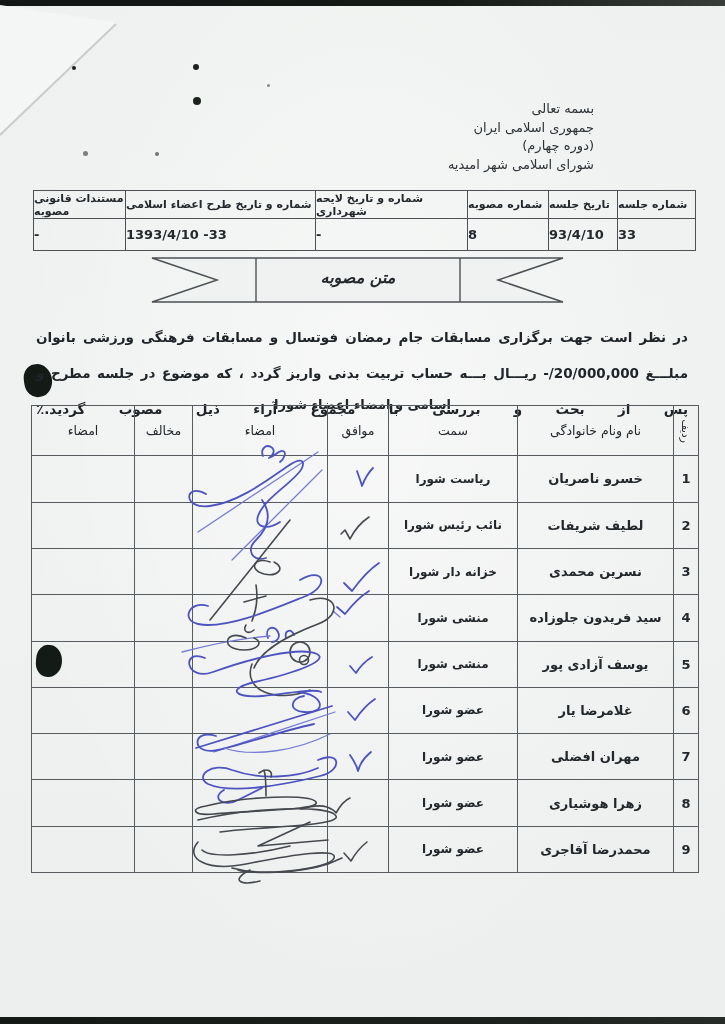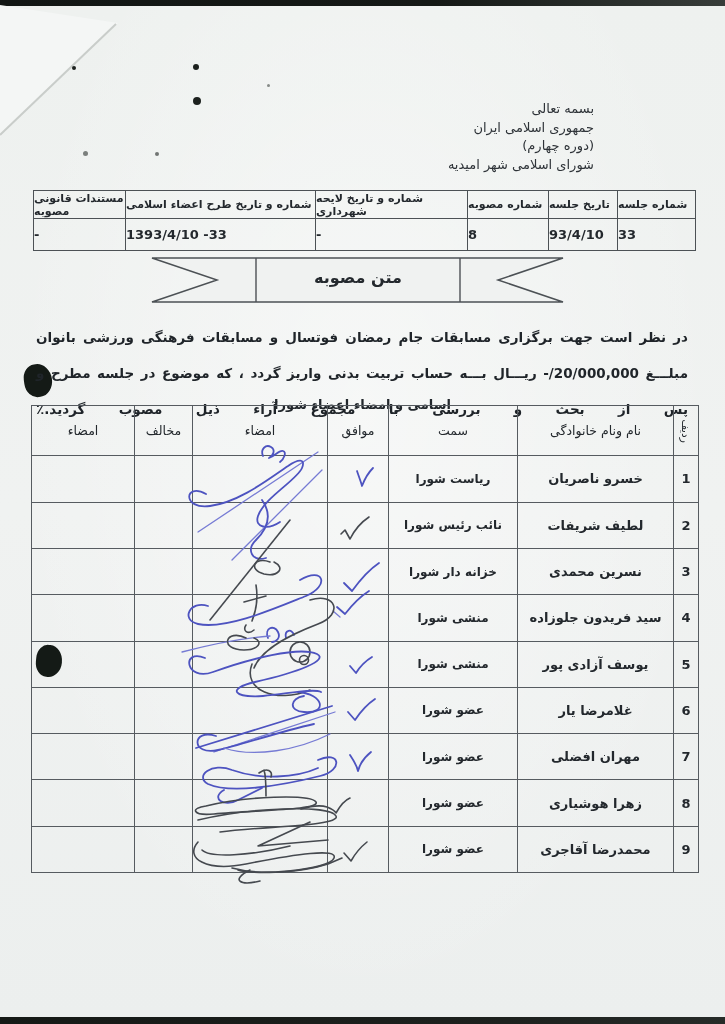--- a/index.html
+++ b/index.html
@@ -28,21 +28,21 @@
   table{border-collapse:collapse;table-layout:fixed;}
   .info-table{position:absolute;left:33px;top:190px;width:662px;height:60px;direction:rtl;}
   .info-table th,.info-table td{border:1.4px solid #4c5155;padding:0;vertical-align:middle;
     text-align:left;color:#23282d;overflow:hidden;}
   .info-table th{font-size:11px;font-weight:bold;height:27px;}
   .info-table td{font-size:13px;font-weight:bold;height:31px;direction:ltr;}
 
   
   .banner-svg{position:absolute;left:140px;top:252px;}
   .banner-title{position:absolute;left:256px;top:268px;width:204px;text-align:center;
-    font-size:16px;font-weight:bold;color:#24292e;direction:rtl;}
+    font-size:16px;font-weight:bold;color:#24292e;direction:rtl;font-style:italic;}
 
   
   .resolution{position:absolute;left:36px;top:319px;width:652px;direction:rtl;
     text-align:justify;text-align-last:justify;font-weight:bold;font-size:13.5px;
     line-height:36px;color:#1f2429;}
 
   .section-title{position:absolute;left:0;top:383px;width:725px;text-align:center;
     font-weight:bold;font-size:13px;color:#22272c;direction:rtl;margin-top:14px;}
 
   

